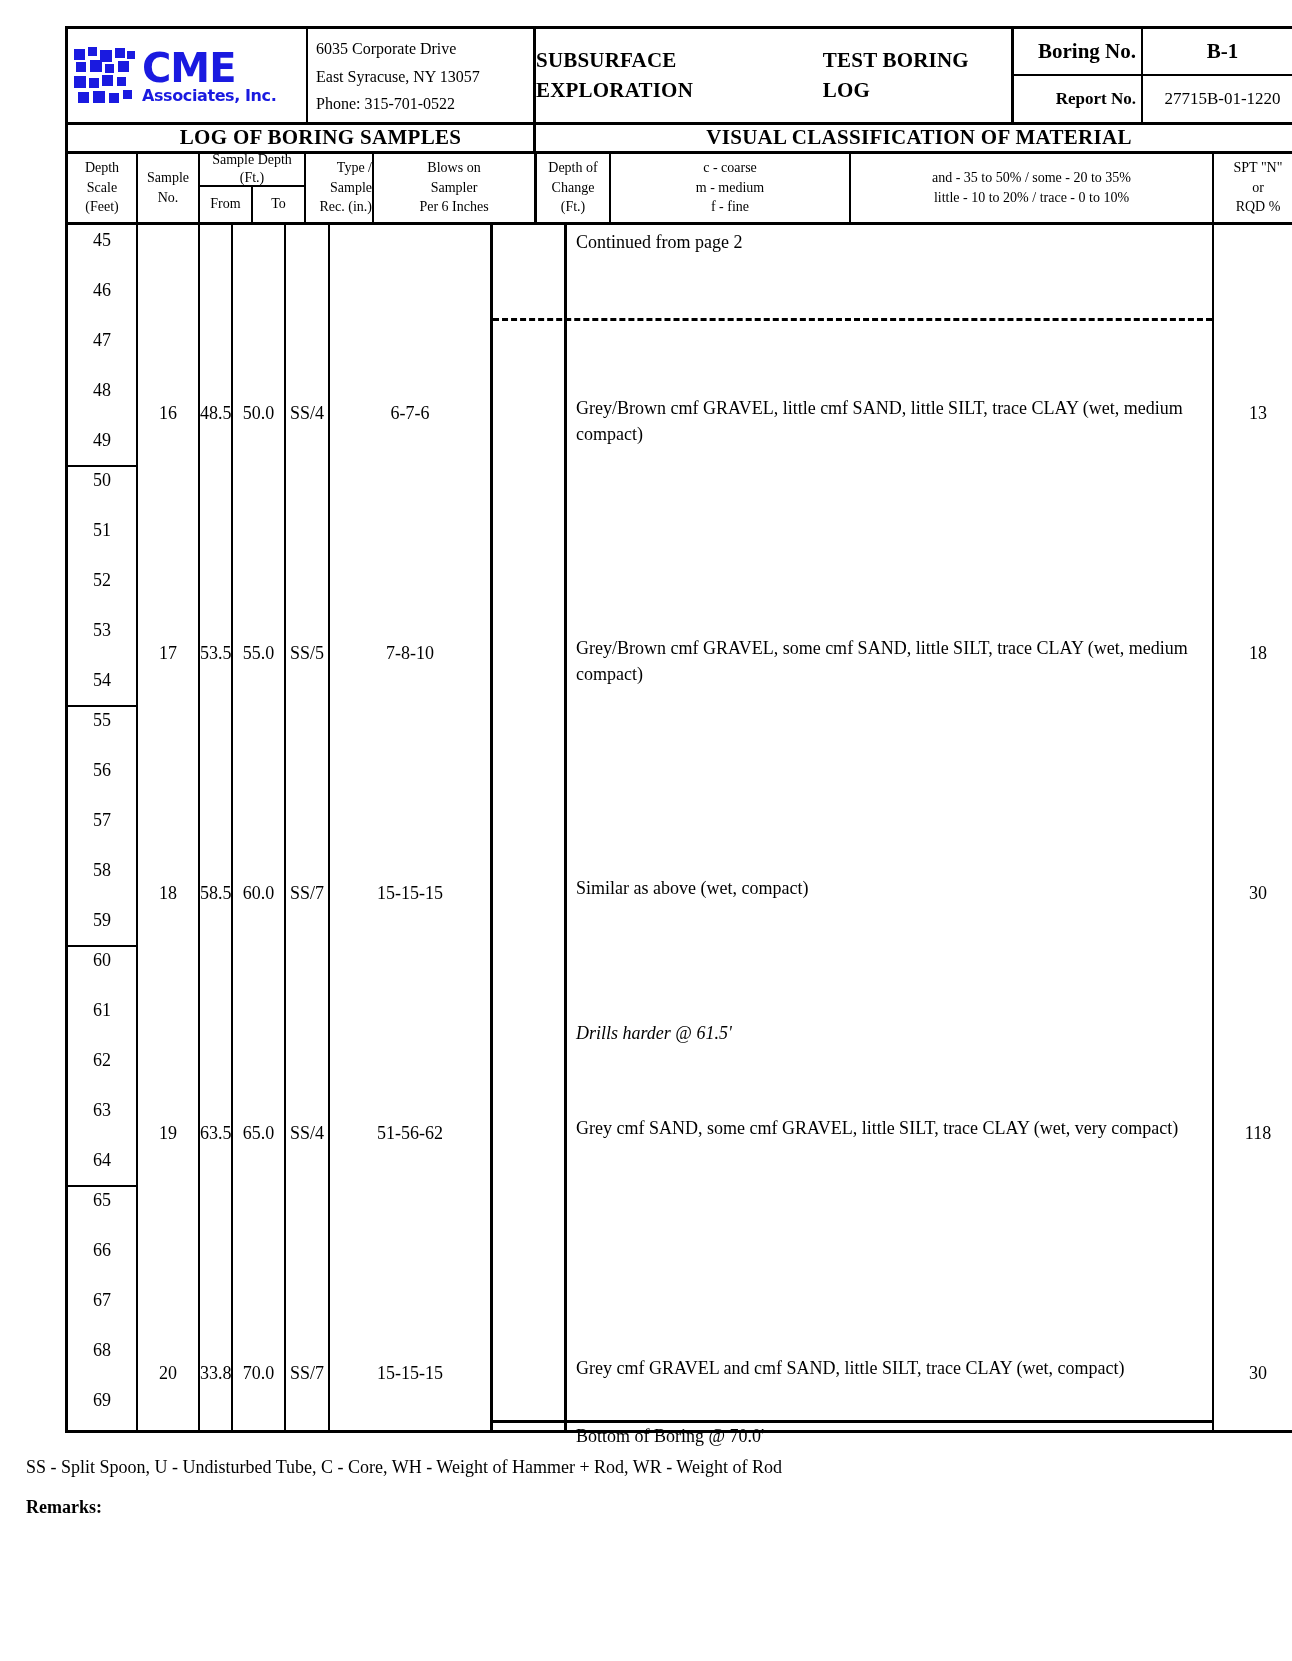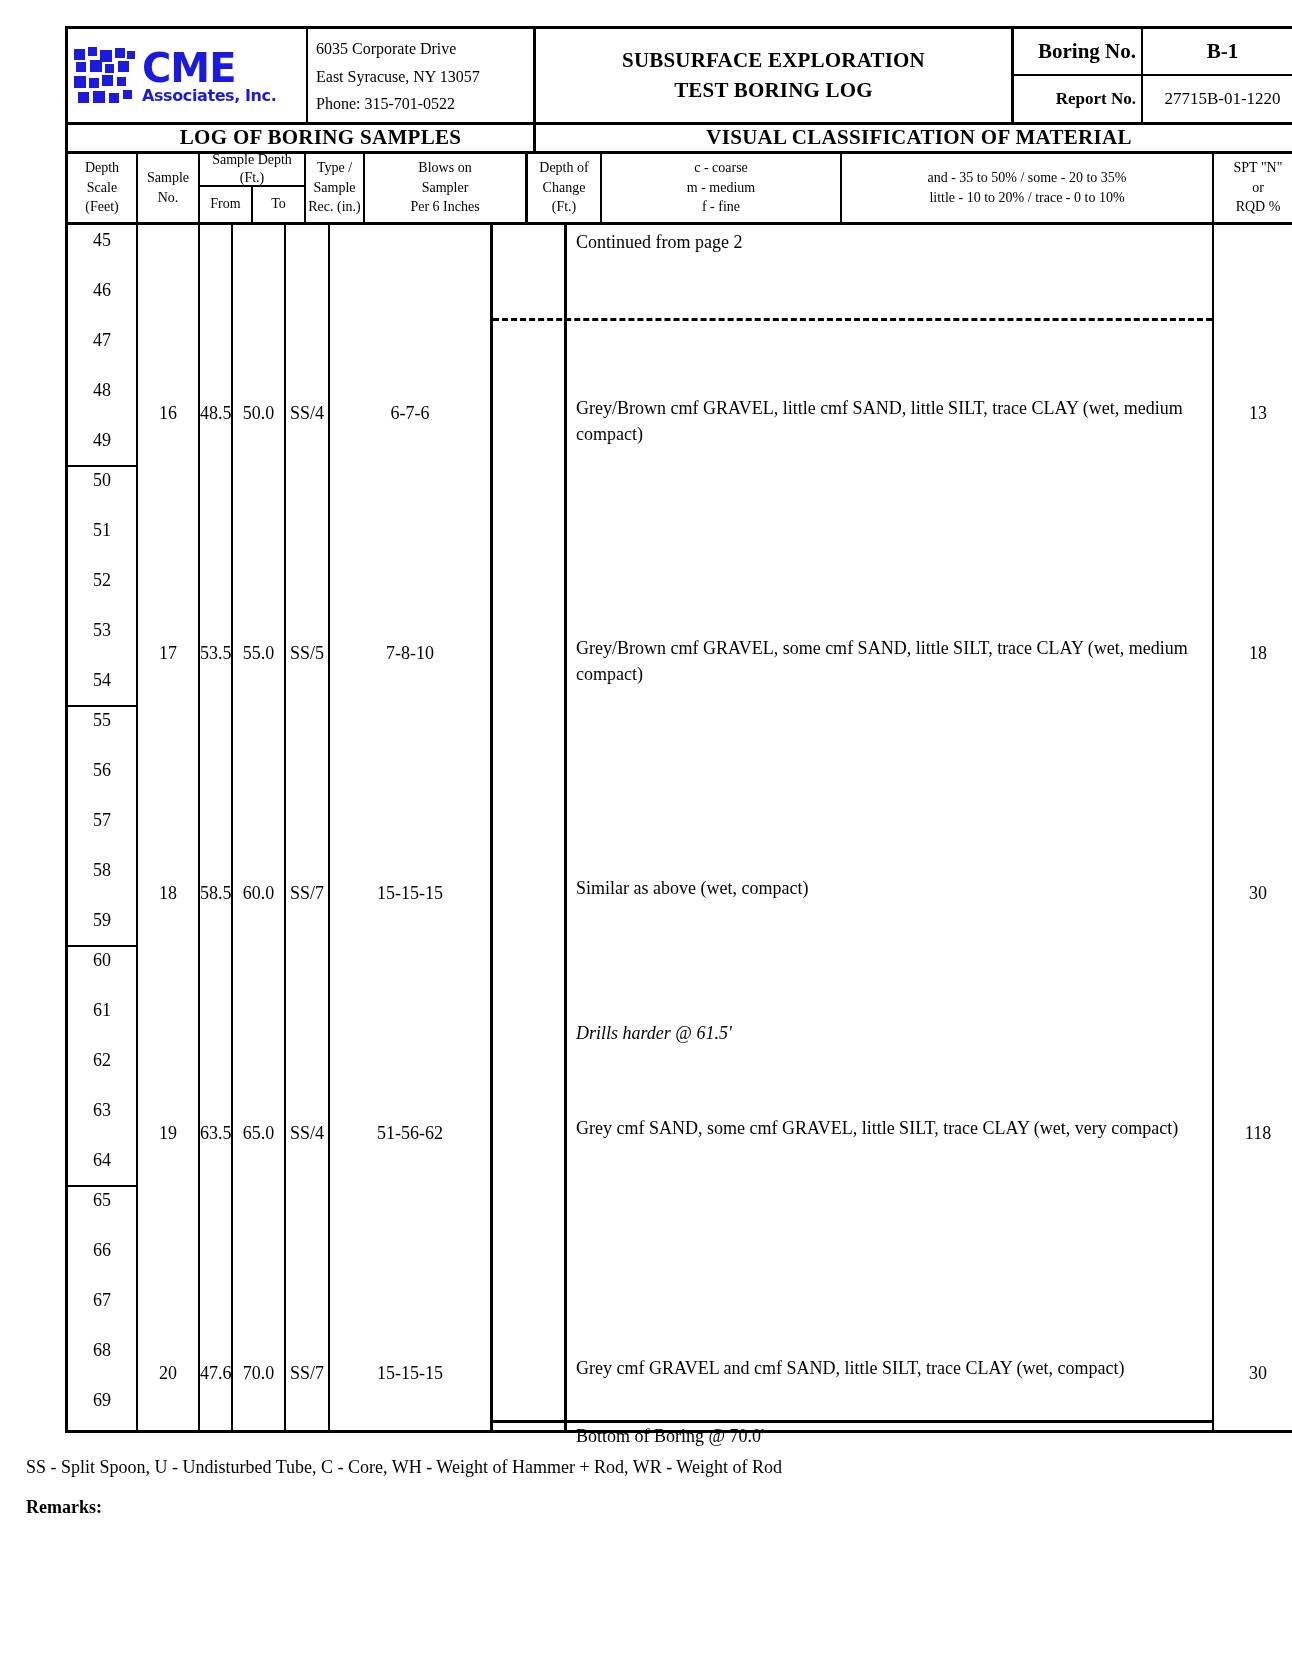--- a/index.html
+++ b/index.html
@@ -89,21 +89,21 @@
     padding: 6px 0 4px 8px;
     font-size: 16px;
     line-height: 1.72;
   }
 
   .hdr-title {
     flex: 1;
     box-sizing: border-box;
     border-right: 3px solid #000;
     display: flex;
-    flex-direction: column;
+    flex-direction: row;
     align-items: center;
     justify-content: center;
     font-weight: bold;
     font-size: 21px;
     line-height: 1.45;
     letter-spacing: 0.2px;
   }
 
   .hdr-ids {
     width: 288px;
@@ -180,21 +180,21 @@
     flex-direction: column;
     align-items: center;
     justify-content: center;
     text-align: center;
     font-size: 14px;
     line-height: 1.42;
   }
   .ch-depthscale { width: 70px; }
   .ch-sampleno   { width: 62px; }
   .ch-sampledepth{ width: 106px; padding: 0; }
-  .ch-type       { width: 59px; }
+  .ch-type       { width: 68px; align-items: flex-end; }
   .ch-blows      { width: 163px; border-right: 3px solid #000; }
   .ch-doc        { width: 74px; }
   .ch-legend     { width: 240px; }
   .ch-desc       { flex: 1; }
   .ch-spt        { width: 88px; border-right: none; }
 
   .sd-top {
     height: 33px;
     border-bottom: 2px solid #000;
     display: flex;
@@ -467,21 +467,21 @@
           <div class="sval" style="top:658px">18</div>
           <div class="sval" style="top:898px">19</div>
           <div class="sval" style="top:1138px">20</div>
         </div>
 
         <div class="bc bc-from">
           <div class="sval" style="top:178px">48.5</div>
           <div class="sval" style="top:418px">53.5</div>
           <div class="sval" style="top:658px">58.5</div>
           <div class="sval" style="top:898px">63.5</div>
-          <div class="sval" style="top:1138px">47.6</div>
+          <div class="sval" style="top:1138px">33.8</div>
         </div>
 
         <div class="bc bc-to">
           <div class="sval" style="top:178px">50.0</div>
           <div class="sval" style="top:418px">55.0</div>
           <div class="sval" style="top:658px">60.0</div>
           <div class="sval" style="top:898px">65.0</div>
           <div class="sval" style="top:1138px">70.0</div>
         </div>
 

